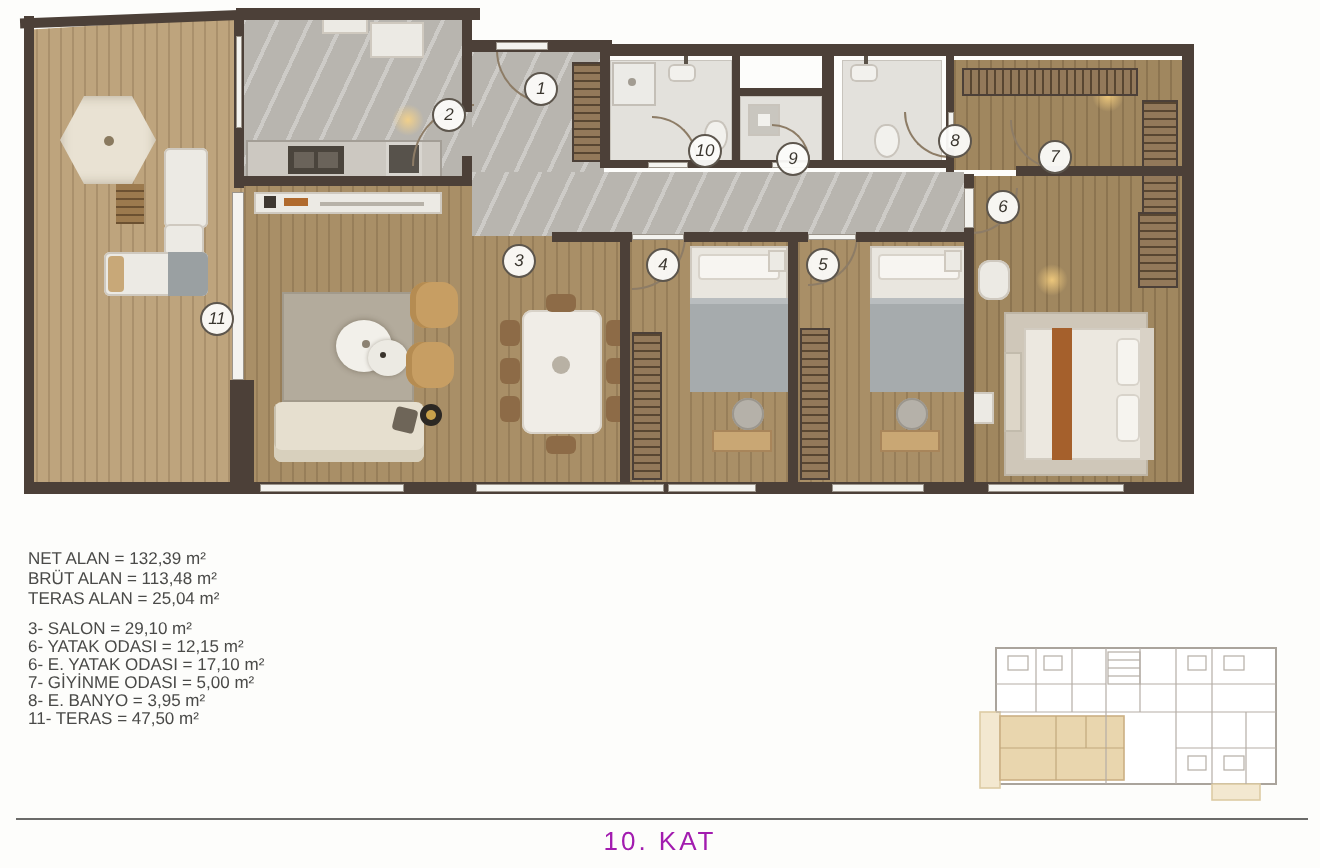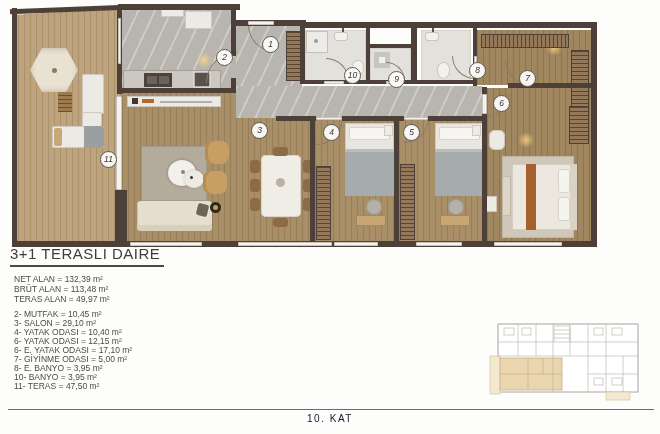--- a/index.html
+++ b/index.html
@@ -27,22 +27,22 @@
   .glow{width:16px;height:16px;border-radius:50%;z-index:4;
         background:radial-gradient(circle,rgba(255,214,130,.8),rgba(255,214,130,0) 70%);}
   .marker{width:15px;height:15px;border:1px solid #5d564d;border-radius:50%;background:rgba(252,252,250,.95);
           font-size:8.5px;line-height:15px;text-align:center;color:#3a362f;z-index:30;}
   
   .title{position:absolute;left:10px;top:245px;font-size:15px;letter-spacing:.5px;color:#3e3d3b;
          border-bottom:2px solid #4a4a48;padding:0 4px 3px 0;white-space:nowrap;z-index:40;}
   .areas{position:absolute;left:14px;top:274px;font-size:8.5px;line-height:10px;color:#4a4a48;white-space:nowrap;z-index:40;}
   .rooms{position:absolute;left:14px;top:310px;font-size:8.5px;line-height:9px;color:#4a4a48;white-space:nowrap;z-index:40;}
   .sep{position:absolute;left:8px;top:409px;width:646px;height:1px;background:#6b6b69;z-index:40;}
-  .floorlbl{position:absolute;left:230px;top:413px;width:200px;text-align:center;font-size:10px;
-            letter-spacing:1.5px;color:#0f172a;z-index:40;}
+  .floorlbl{position:absolute;left:230px;top:413px;width:200px;text-align:center;font-size:13px;
+            letter-spacing:1.5px;color:#a21caf;z-index:40;}
 </style>
 </head>
 <body>
 
 <div class="stage">
 
   <div style="position:absolute;inset:0;z-index:1;">
 
     <i class="woodT" style="left:12px;top:8px;width:110px;height:236px;clip-path:polygon(0 7px,100% 0,100% 100%,0 100%);"></i>
     <i class="marble" style="left:122px;top:8px;width:114px;height:82px;"></i>
@@ -205,37 +205,33 @@
     <i class="marker" style="left:323px;top:124px;">4</i>
     <i class="marker" style="left:403px;top:124px;">5</i>
     <i class="marker" style="left:493px;top:95px;">6</i>
     <i class="marker" style="left:519px;top:70px;">7</i>
     <i class="marker" style="left:469px;top:62px;">8</i>
     <i class="marker" style="left:388px;top:71px;">9</i>
     <i class="marker" style="left:344px;top:67px;">10</i>
     <i class="marker" style="left:100px;top:151px;">11</i>
   </div>
 
-  <div class="title">3+1 TERASLI DAİRE</div>
 
   <div class="areas">
     <div>NET ALAN = 132,39 m²</div>
     <div>BRÜT ALAN = 113,48 m²</div>
-    <div>TERAS ALAN = 49,97 m²</div>
+    <div>TERAS ALAN = 25,04 m²</div>
   </div>
 
   <div class="rooms">
-    <div>2- MUTFAK = 10,45 m²</div>
     <div>3- SALON = 29,10 m²</div>
-    <div>4- YATAK ODASI = 10,40 m²</div>
     <div>6- YATAK ODASI = 12,15 m²</div>
     <div>6- E. YATAK ODASI = 17,10 m²</div>
     <div>7- GİYİNME ODASI = 5,00 m²</div>
     <div>8- E. BANYO = 3,95 m²</div>
-    <div>10- BANYO = 3,95 m²</div>
     <div>11- TERAS = 47,50 m²</div>
   </div>
 
   <div class="sep"></div>
   <div class="floorlbl">10. KAT</div>
 
   <svg style="position:absolute;left:488px;top:316px;z-index:20;" width="164" height="92" viewBox="0 0 164 92">
     <g stroke="#aaa49c" stroke-width="1" fill="none">
       <rect x="10" y="8" width="140" height="68" fill="#ffffff"></rect>
     </g>

